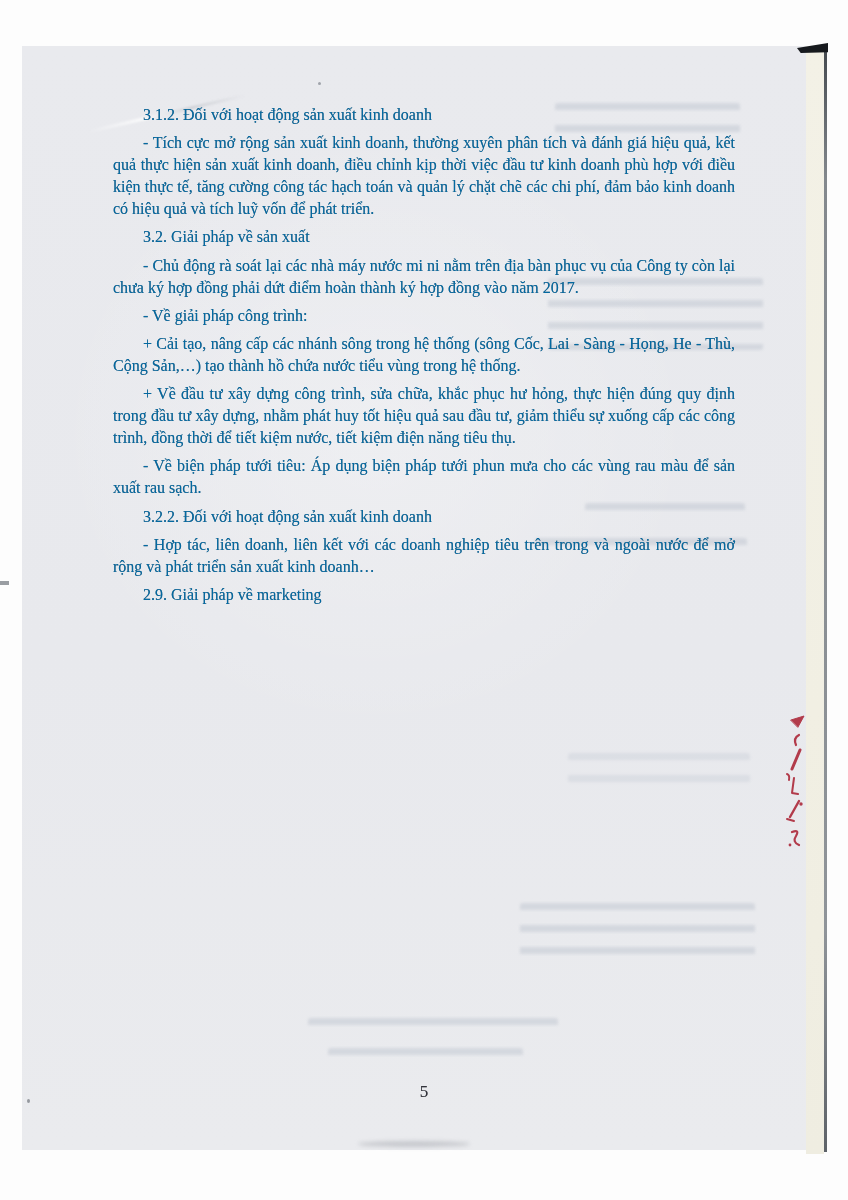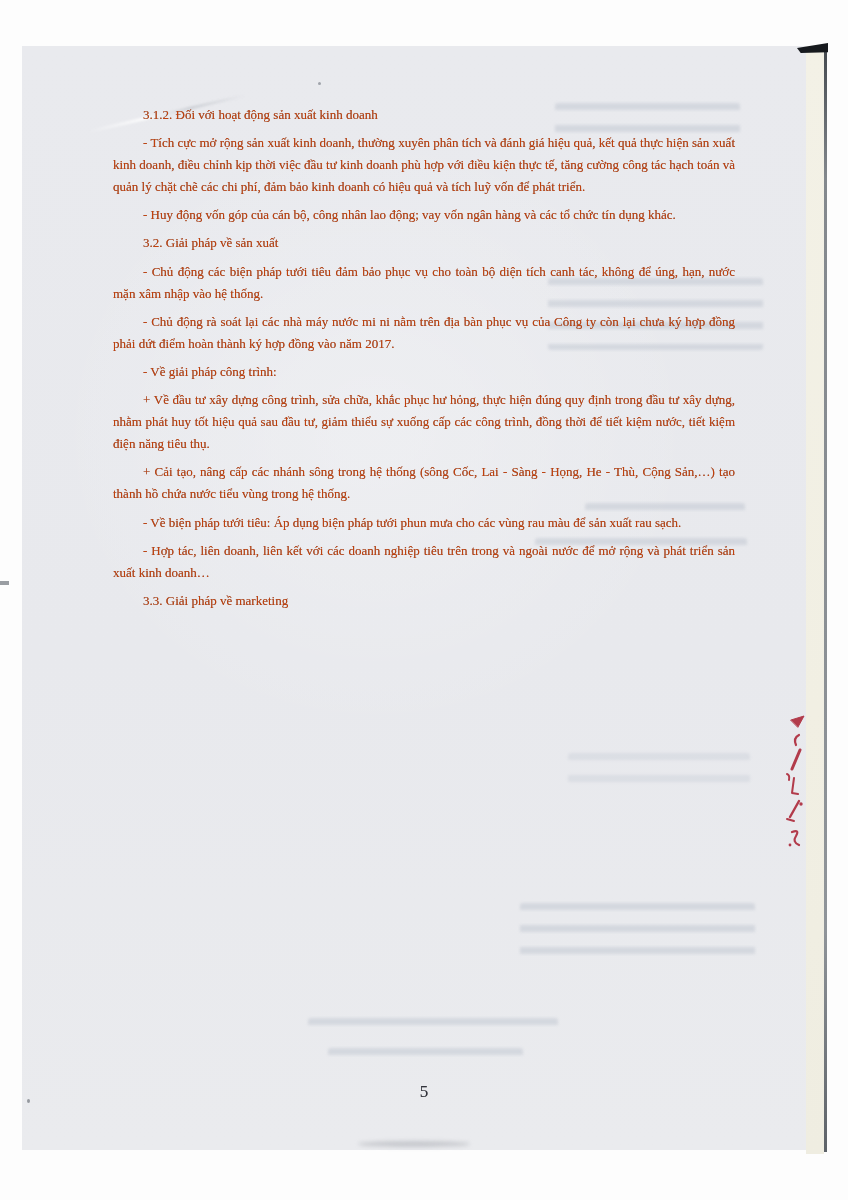--- a/index.html
+++ b/index.html
@@ -25,21 +25,21 @@
     background:linear-gradient(180deg,#43484e,#83888d 12%,#8f9499 80%,#5d6268);
   }
   .corner-wedge{
     position:absolute;left:797px;top:43px;width:31px;height:10px;
     background:#171a1e;
     clip-path:polygon(0 50%,100% 0,100% 92%,12% 100%);
   }
   
   .text-block{
     position:absolute;left:113px;top:104px;width:622px;
-    font-size:13px;line-height:22.1px;color:#c2410c;
+    font-size:16px;line-height:22.1px;color:#0369a1;
     text-align:justify;
     text-shadow:0 0 .5px rgba(43,44,52,.55);
   }
   .text-block p{margin:0 0 6px 0;text-indent:30px;}
   .text-block p.it{}
   .page-number{
     position:absolute;left:113px;top:1082px;width:622px;
     text-align:center;font-size:17px;color:#33343c;
     text-shadow:0 0 .5px rgba(43,44,52,.5);
   }
@@ -80,30 +80,29 @@
 <div class="ghost" style="left:308px;top:1018px;width:250px;height:14px;"></div>
 <div class="ghost" style="left:328px;top:1048px;width:195px;height:14px;"></div>
 
 <div class="under-strip"></div>
 <div class="edge-line"></div>
 <div class="corner-wedge"></div>
 
 <div class="text-block">
   <p>3.1.2. Đối với hoạt động sản xuất kinh doanh</p>
   <p>- Tích cực mở rộng sản xuất kinh doanh, thường xuyên phân tích và đánh giá hiệu quả, kết quả thực hiện sản xuất kinh doanh, điều chỉnh kịp thời việc đầu tư kinh doanh phù hợp với điều kiện thực tế, tăng cường công tác hạch toán và quản lý chặt chẽ các chi phí, đảm bảo kinh doanh có hiệu quả và tích luỹ vốn để phát triển.</p>
-  <p>- Huy động vốn góp của cán bộ, công nhân lao động; vay vốn ngân hàng và các tổ chức tín dụng khác.</p>
   <p class="it">3.2. Giải pháp về sản xuất</p>
-  <p>- Chủ động các biện pháp tưới tiêu đảm bảo phục vụ cho toàn bộ diện tích canh tác, không để úng, hạn, nước mặn xâm nhập vào hệ thống.</p>
   <p>- Chủ động rà soát lại các nhà máy nước mi ni nằm trên địa bàn phục vụ của Công ty còn lại chưa ký hợp đồng phải dứt điểm hoàn thành ký hợp đồng vào năm 2017.</p>
   <p>- Về giải pháp công trình:</p>
+  <p>+ Cải tạo, nâng cấp các nhánh sông trong hệ thống (sông Cốc, Lai - Sàng - Họng, He - Thù, Cộng Sản,…) tạo thành hồ chứa nước tiểu vùng trong hệ thống.</p>
   <p>+ Về đầu tư xây dựng công trình, sửa chữa, khắc phục hư hỏng, thực hiện đúng quy định trong đầu tư xây dựng, nhằm phát huy tốt hiệu quả sau đầu tư, giảm thiểu sự xuống cấp các công trình, đồng thời để tiết kiệm nước, tiết kiệm điện năng tiêu thụ.</p>
-  <p>+ Cải tạo, nâng cấp các nhánh sông trong hệ thống (sông Cốc, Lai - Sàng - Họng, He - Thù, Cộng Sản,…) tạo thành hồ chứa nước tiểu vùng trong hệ thống.</p>
   <p>- Về biện pháp tưới tiêu: Áp dụng biện pháp tưới phun mưa cho các vùng rau màu để sản xuất rau sạch.</p>
+  <p>3.2.2. Đối với hoạt động sản xuất kinh doanh</p>
   <p>- Hợp tác, liên doanh, liên kết với các doanh nghiệp tiêu trên trong và ngoài nước để mở rộng và phát triển sản xuất kinh doanh…</p>
-  <p class="it">3.3. Giải pháp về marketing</p>
+  <p class="it">2.9. Giải pháp về marketing</p>
 </div>
 
 <div class="page-number">5</div>
 
 <svg class="red-annotation" viewBox="0 0 26 135" xmlns="http://www.w3.org/2000/svg">
   <g fill="#b23b4b" stroke="#b23b4b" stroke-linecap="round" stroke-linejoin="round">
     <path d="M8 6 L21 2 L15 13 Z" stroke-width="1"></path>
     <path d="M16 21 q-6 3 -3 10" fill="none" stroke-width="2.2"></path>
     <path d="M17 36 L9 55" fill="none" stroke-width="3"></path>
     <path d="M4 60 q3 1 2 6" fill="none" stroke-width="2"></path>

